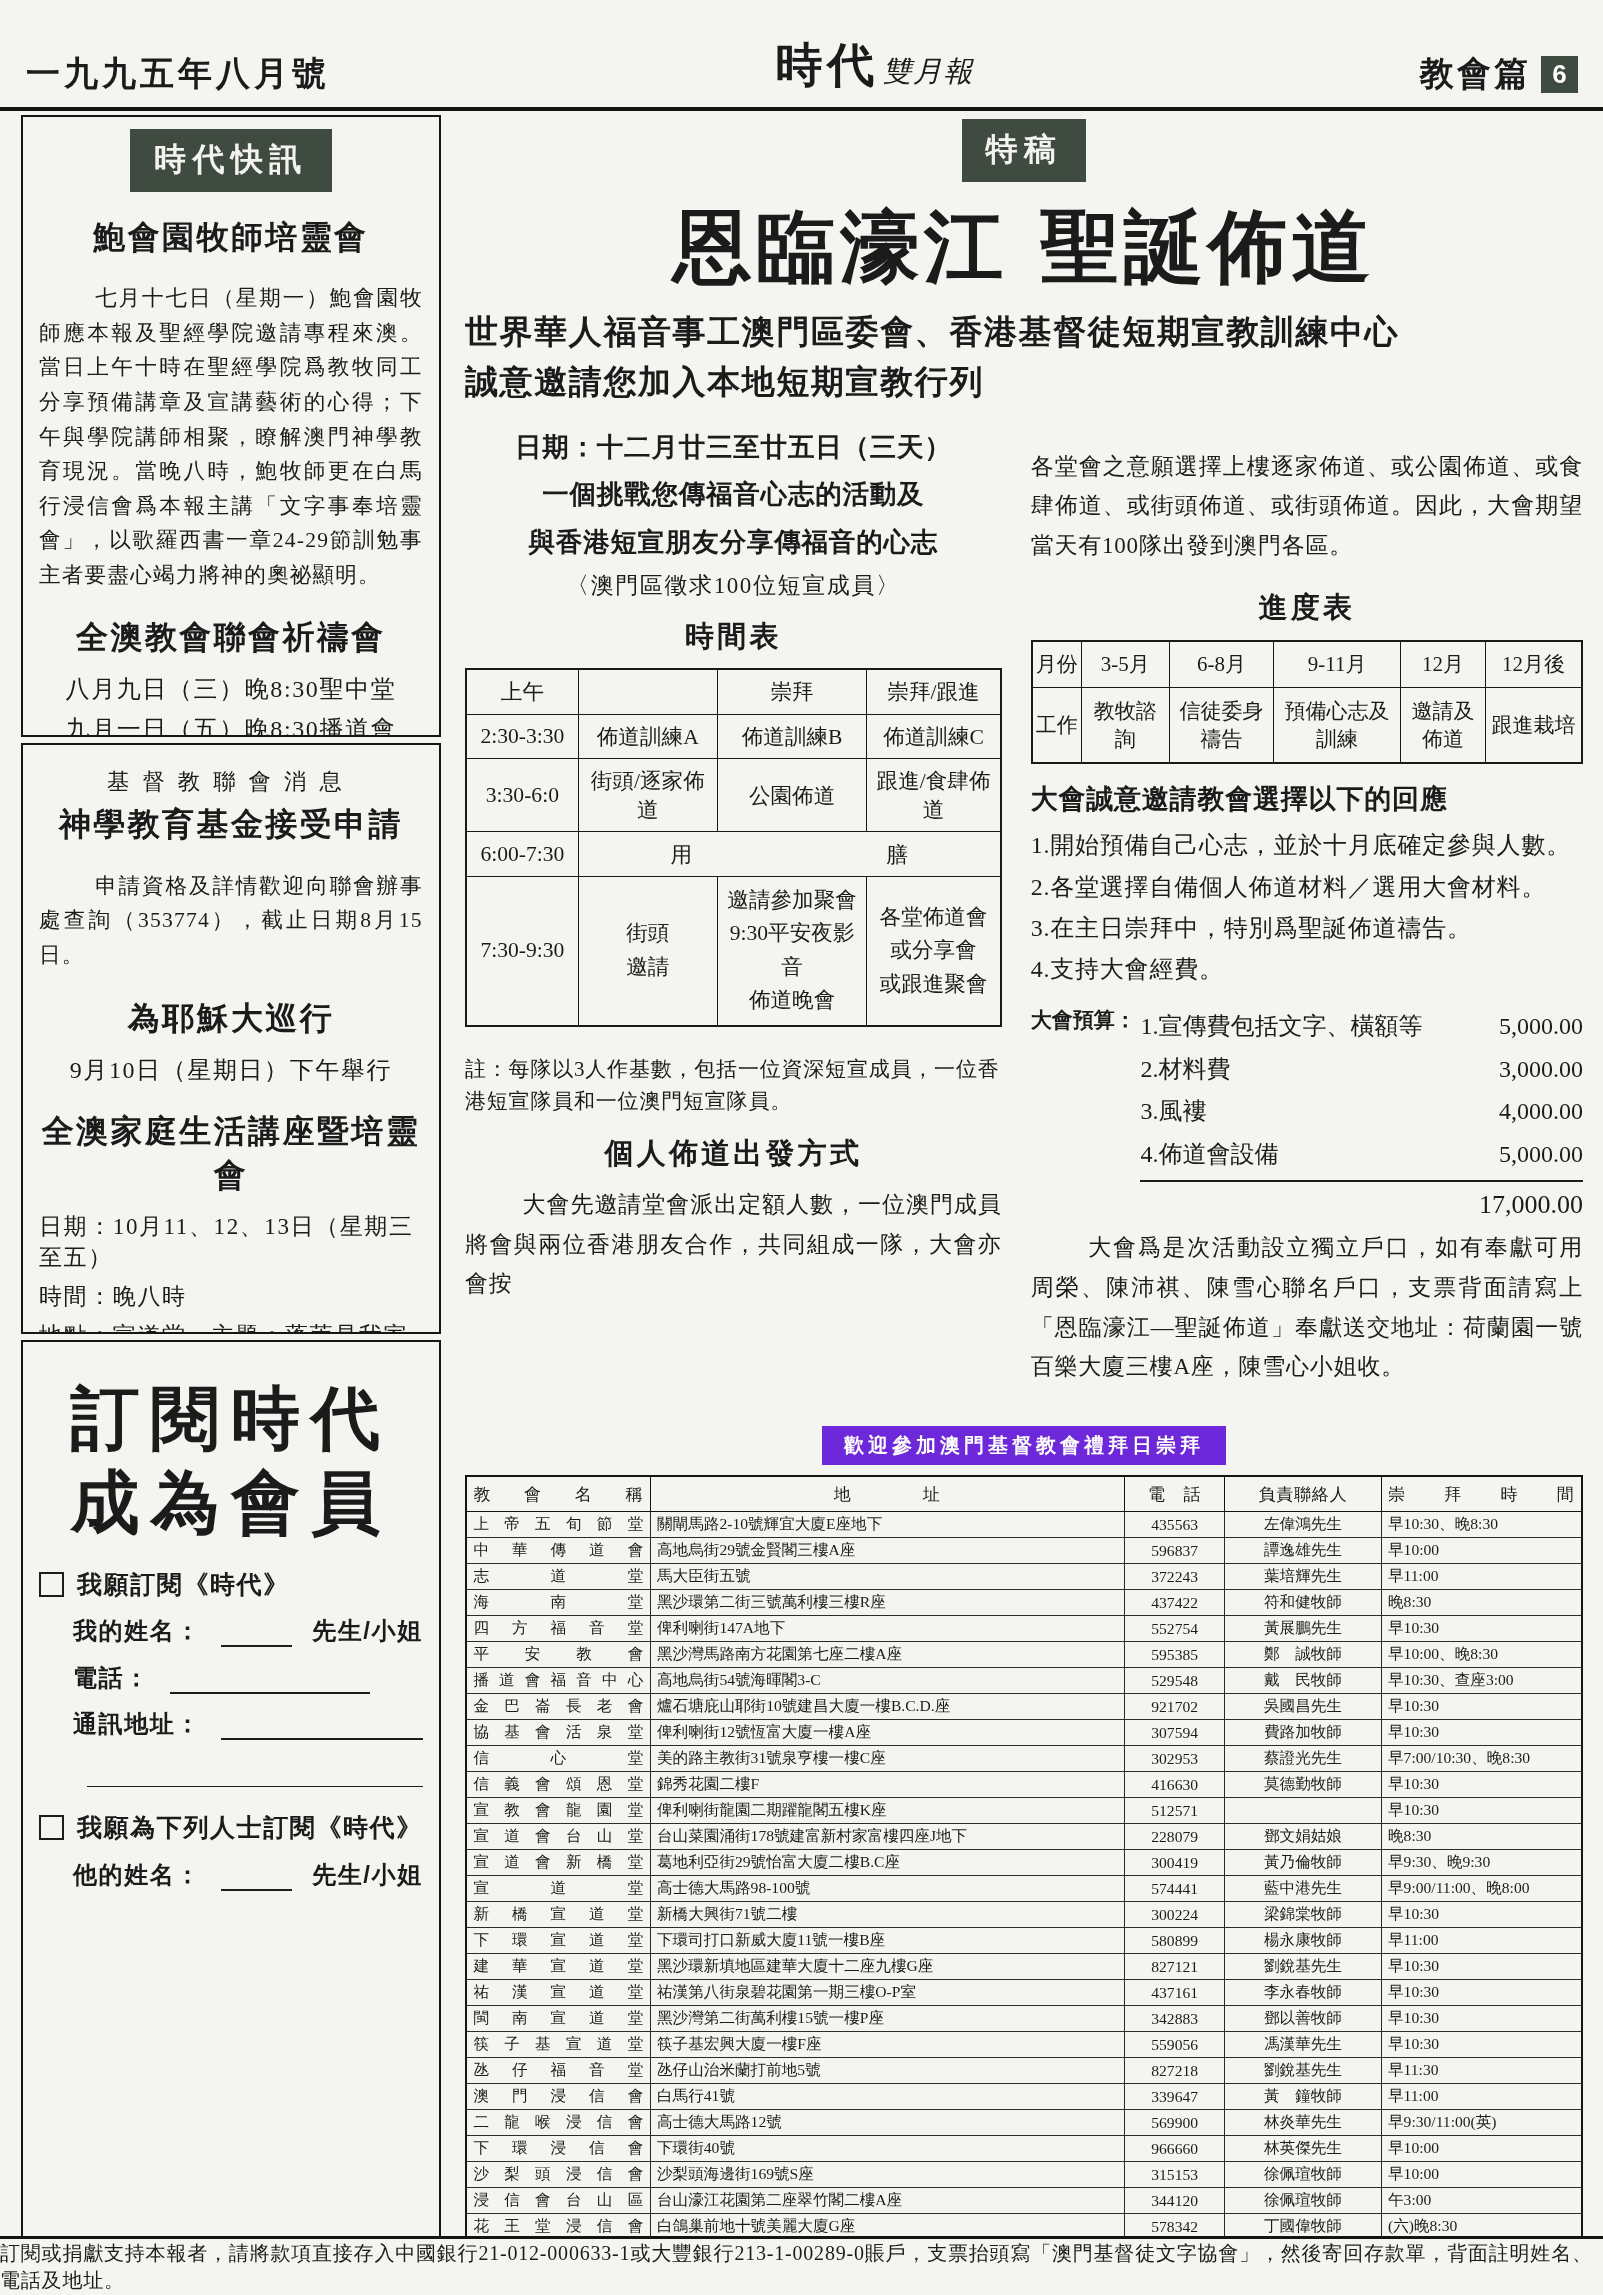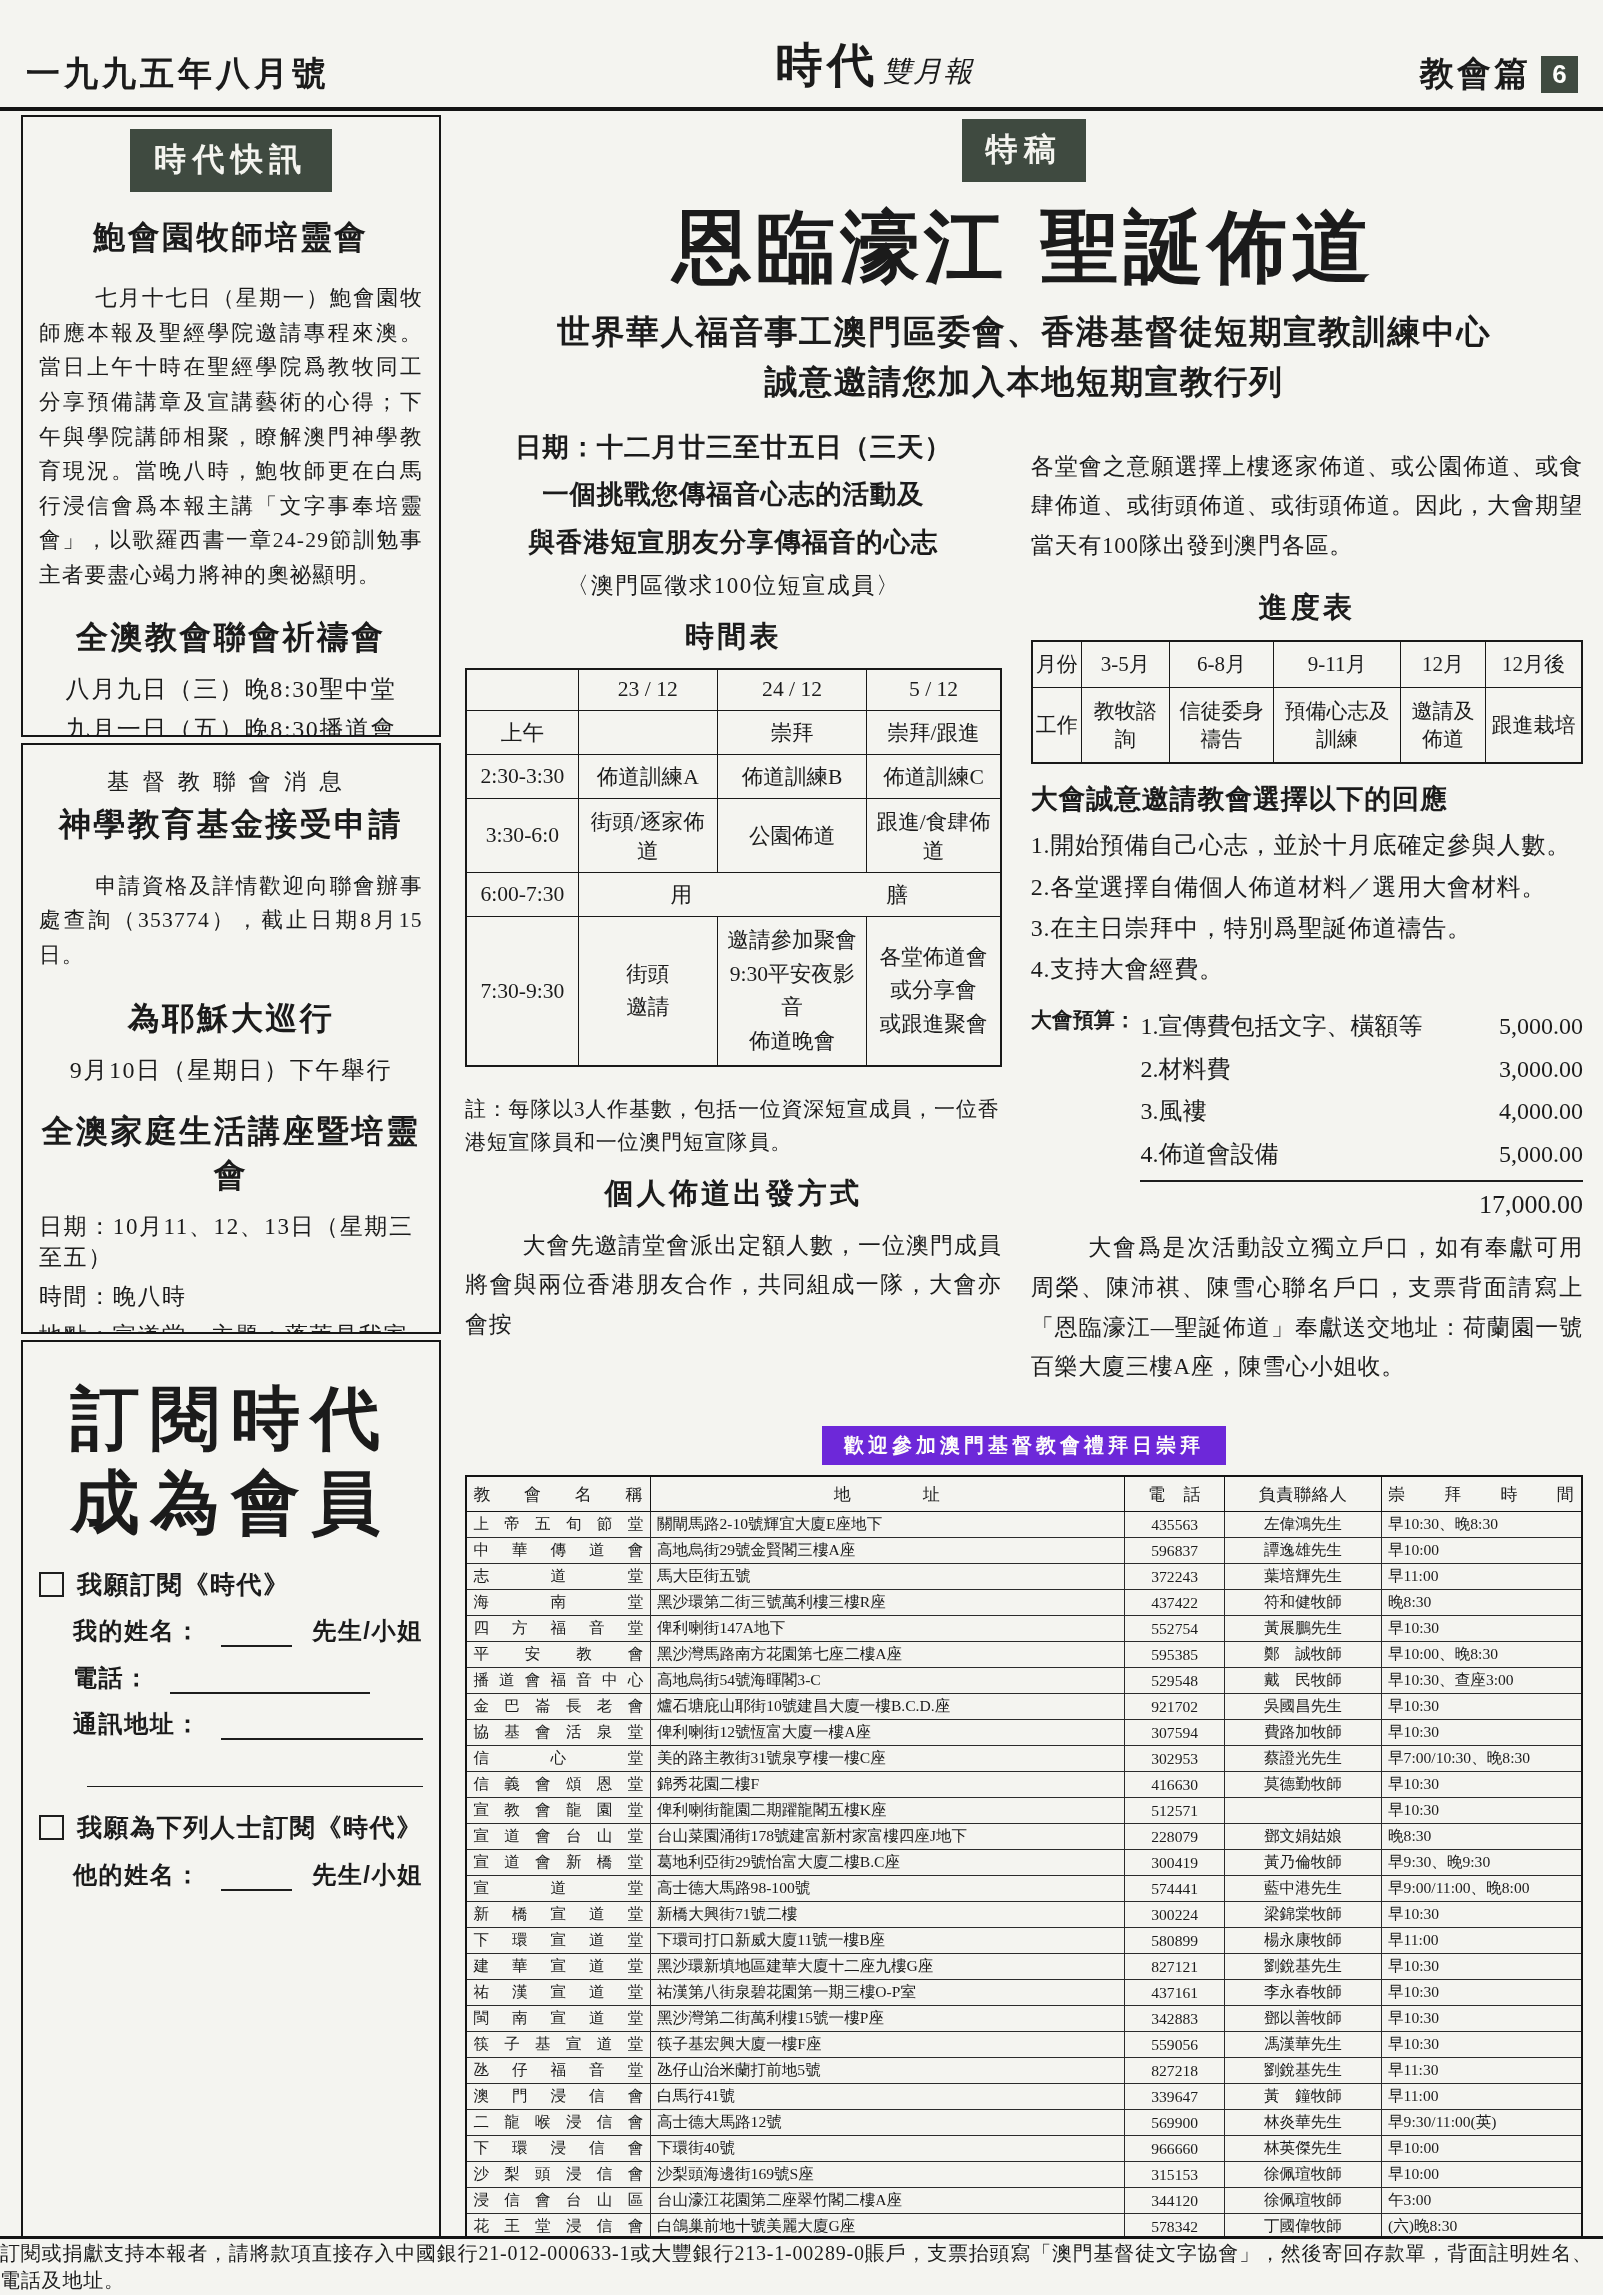--- a/index.html
+++ b/index.html
@@ -47,21 +47,21 @@
     font-weight:700; font-size:24px; letter-spacing:1.6px; }
   .blank { flex:1; border-bottom:2.4px solid #1d1d1d; height:26px; }
   .blank.short { flex:0 0 200px; }
   .blank-full { margin:24px 0 0 48px; border-bottom:1.6px solid #1d1d1d; height:22.4px; }
   .lbl { white-space:nowrap; }
   
   .f-banner { margin-top:3.2px; }
   .f-title { font-family:"DejaVu Serif",serif; font-weight:900; font-size:79px;
     text-align:center; letter-spacing:4.8px; margin:13px 0 6.4px 0; }
   .f-sub { font-family:"Liberation Sans",sans-serif; font-weight:700; font-size:33px;
-    text-align:center; line-height:1.5; letter-spacing:1.6px; }
+    text-align:left; line-height:1.5; letter-spacing:1.6px; }
   .f-cols { display:flex; gap:29px; margin-top:17.6px; }
   .f-left { flex:0 0 48%; }
   .f-right { flex:1; }
   .f-info { font-family:"Liberation Sans",sans-serif; font-weight:700; font-size:26.5px;
     text-align:center; line-height:1.8; letter-spacing:0.8px; }
   .f-bracket { font-size:23px; text-align:center; margin-top:3.2px; letter-spacing:1.6px; }
   .sec-title { font-family:"Liberation Sans",sans-serif; font-weight:700; font-size:29px;
     text-align:center; letter-spacing:3.2px; margin:16px 0 11.2px 0; }
   table.tt { width:100%; border-collapse:collapse; border:2.4px solid #191919; font-size:21.6px; }
   .tt th, .tt td { border:1.6px solid #191919; text-align:center; padding:7.2px 3.2px; font-weight:400; }
@@ -204,26 +204,20 @@
 
           <div class="sec-title">時間表</div>
           <table class="tt">
             <colgroup>
                 <col style="width:21%">
                 <col style="width:26%">
                 <col style="width:28%">
                 <col style="width:25%">
               </colgroup>
             <tbody>
-                <tr>
-              <th></th>
-              <th>23 / 12</th>
-              <th>24 / 12</th>
-              <th>5 / 12</th>
-            </tr>
             <tr>
               <td>上午</td>
               <td></td>
               <td>崇拜</td>
               <td>崇拜/跟進</td>
             </tr>
             <tr>
               <td>2:30-3:30</td>
               <td>佈道訓練A</td>
               <td>佈道訓練B</td>

